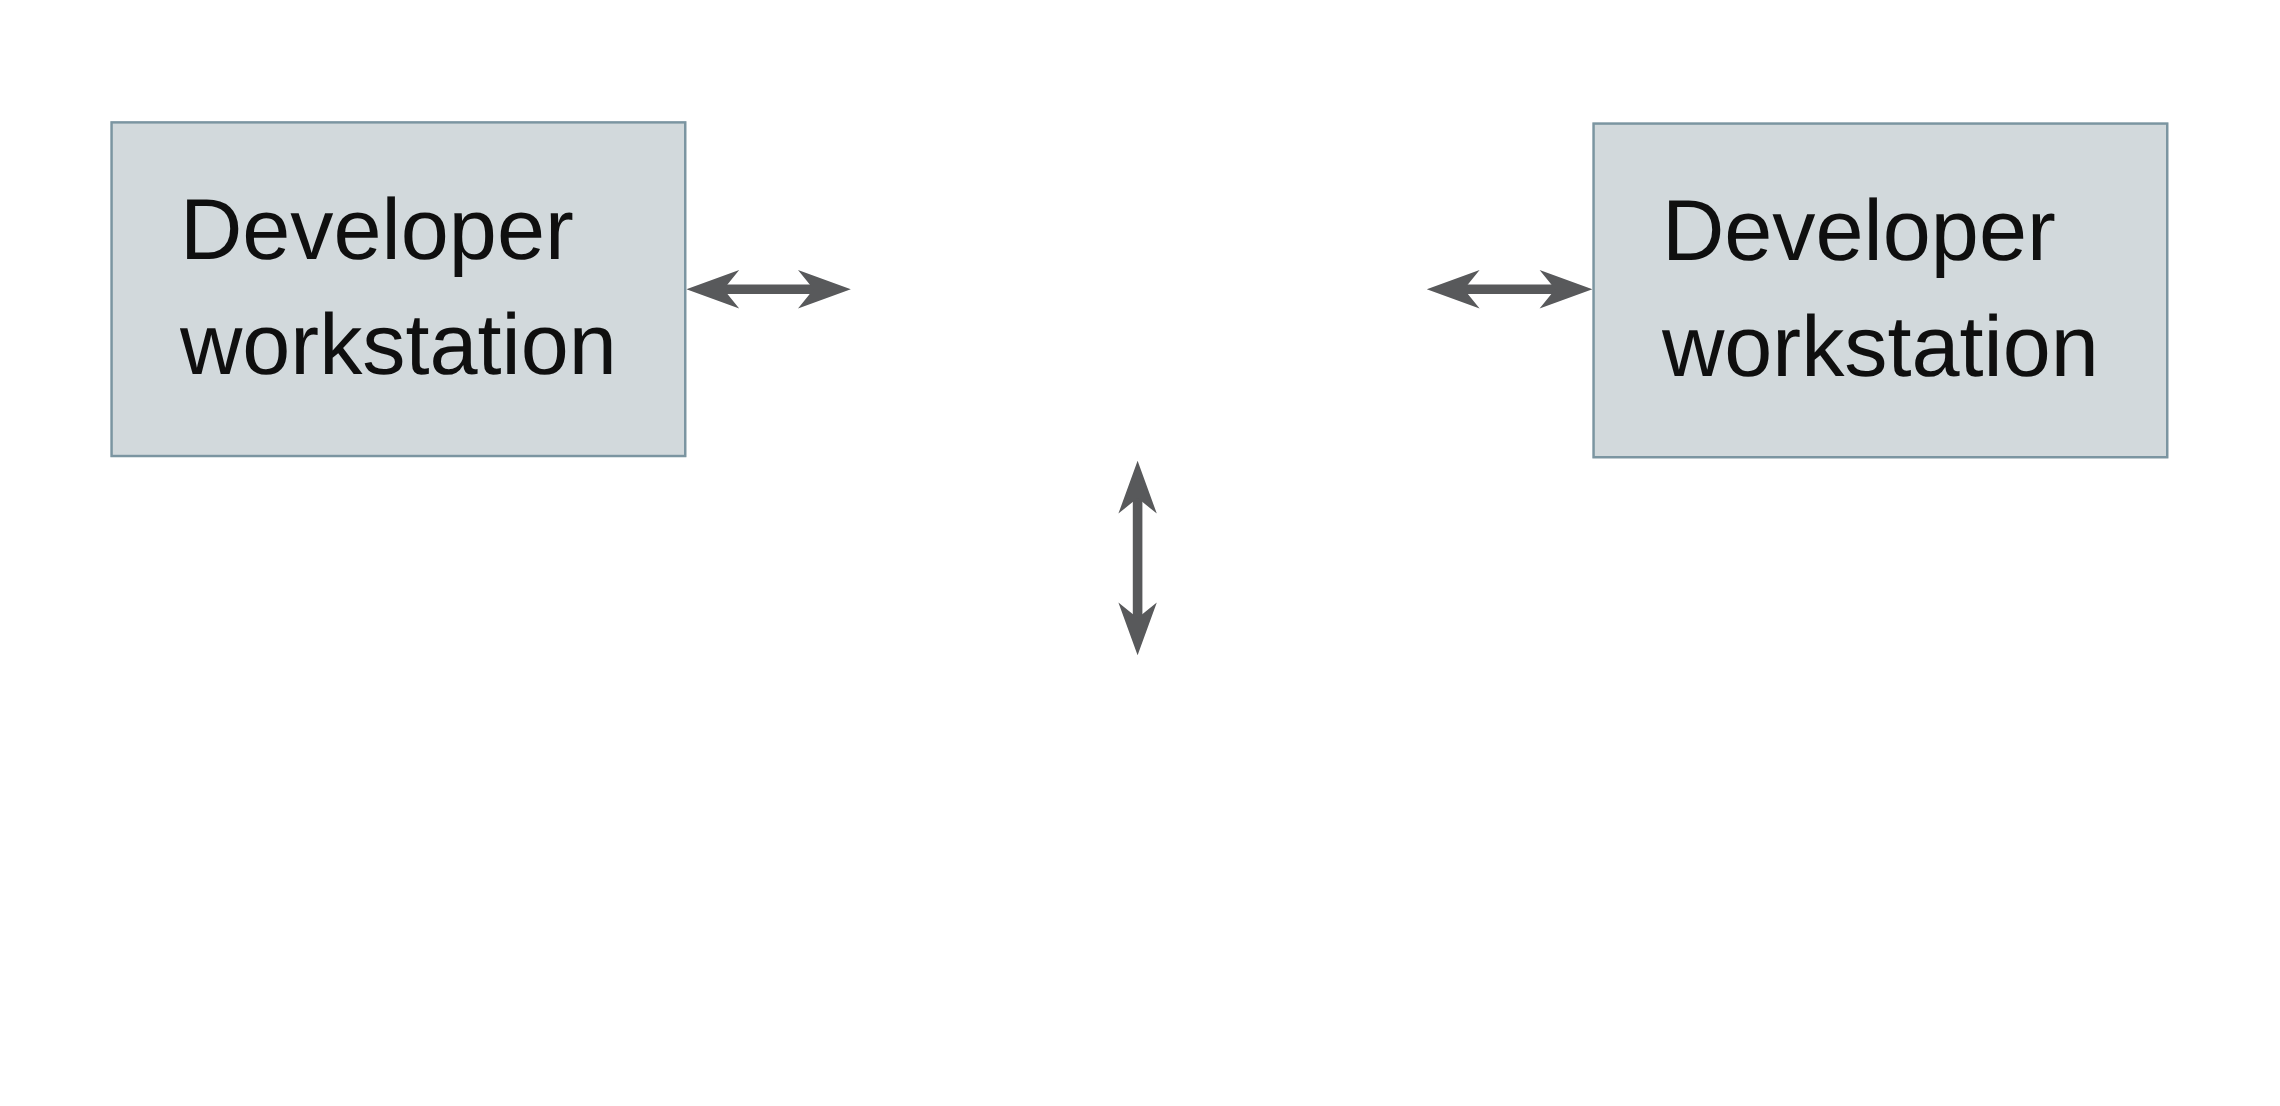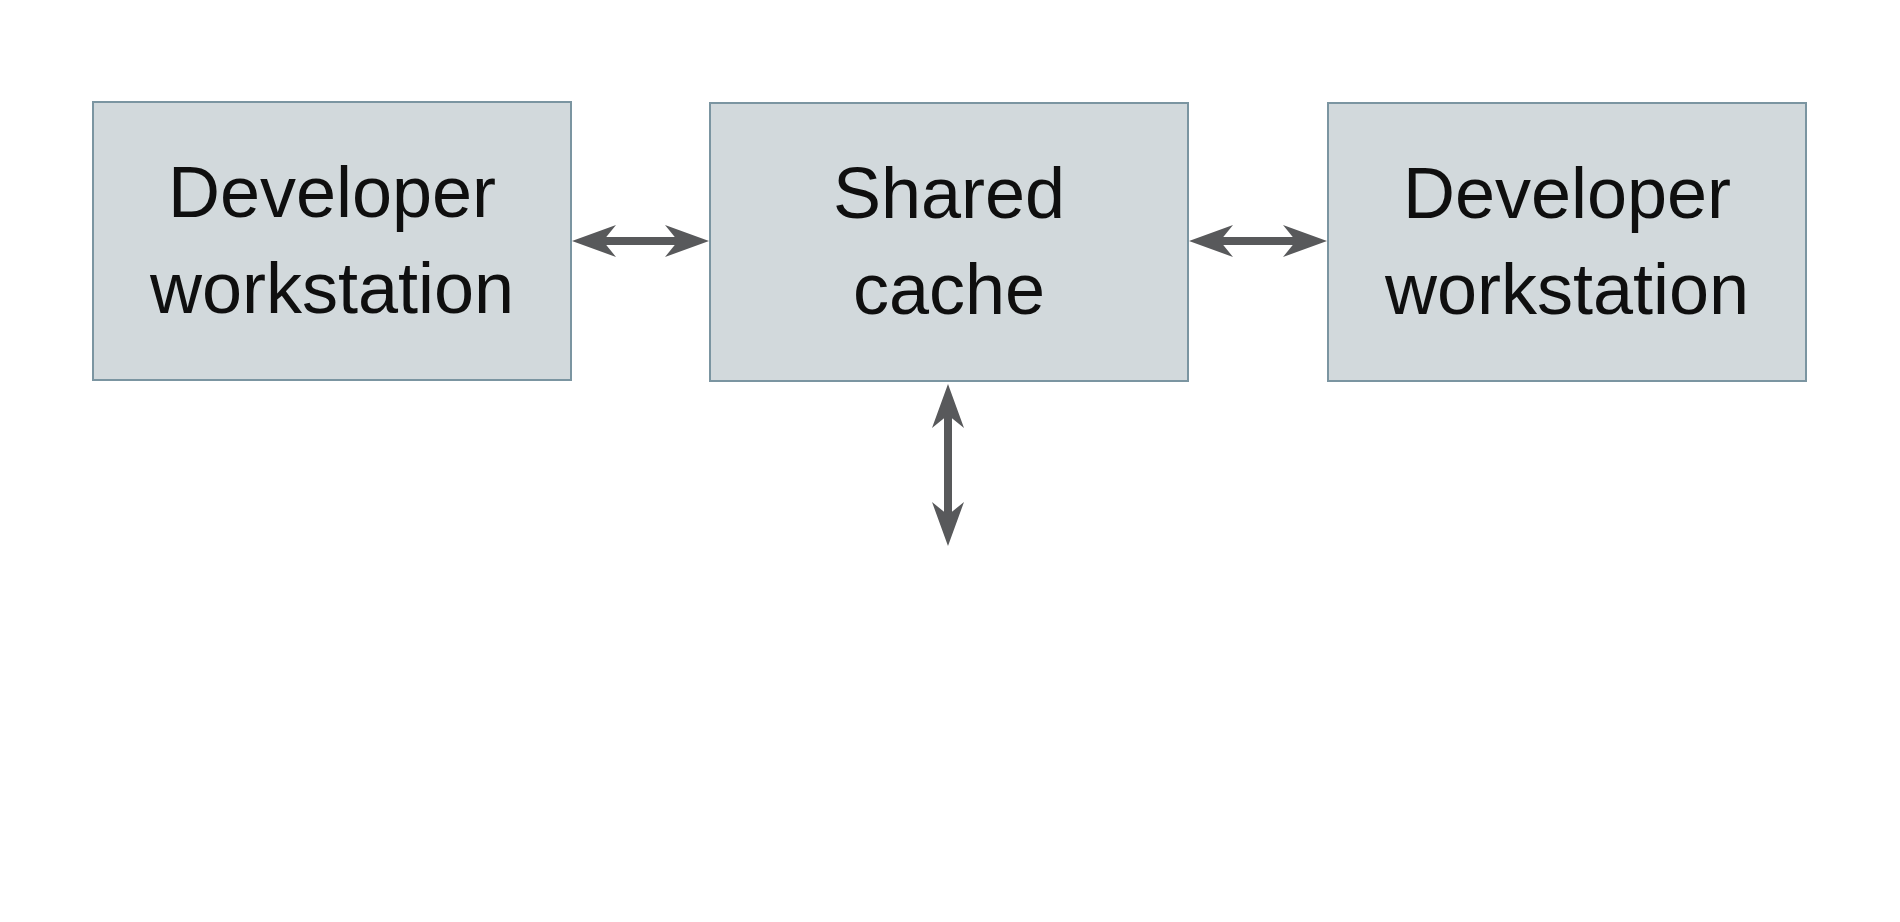--- a/index.html
+++ b/index.html
@@ -23,21 +23,20 @@
   }
   .node {
     position: absolute;
     width: 480px;
     height: 280px;
     background: var(--node-fill);
     border: 2px solid var(--node-border);
     display: flex;
     align-items: center;
     justify-content: center;
-    text-align: center;
   }
   .node .label {
     font-size: 72px;
     line-height: 1.33;
     color: var(--text);
     white-space: pre-line;
     letter-spacing: 0px;
   }
   .node-dev-left   { left: 92px;  top: 101px; }
   .node-cache      { left: 709px; top: 102px; }
@@ -77,24 +76,20 @@
       <polygon points="948,384 932,428 948,415 964,428"></polygon>
       <polygon points="948,546 932,502 948,515 964,502"></polygon>
     </g>
   </svg>
 
   <div class="node node-dev-left">
     <span class="label">Developer
 workstation</span>
   </div>
 
-  <div class="node node-cache">
-    <span class="label">Shared
-cache</span>
-  </div>
 
   <div class="node node-dev-right">
     <span class="label">Developer
 workstation</span>
   </div>
 
 
 </div>
 
 </body></html>

